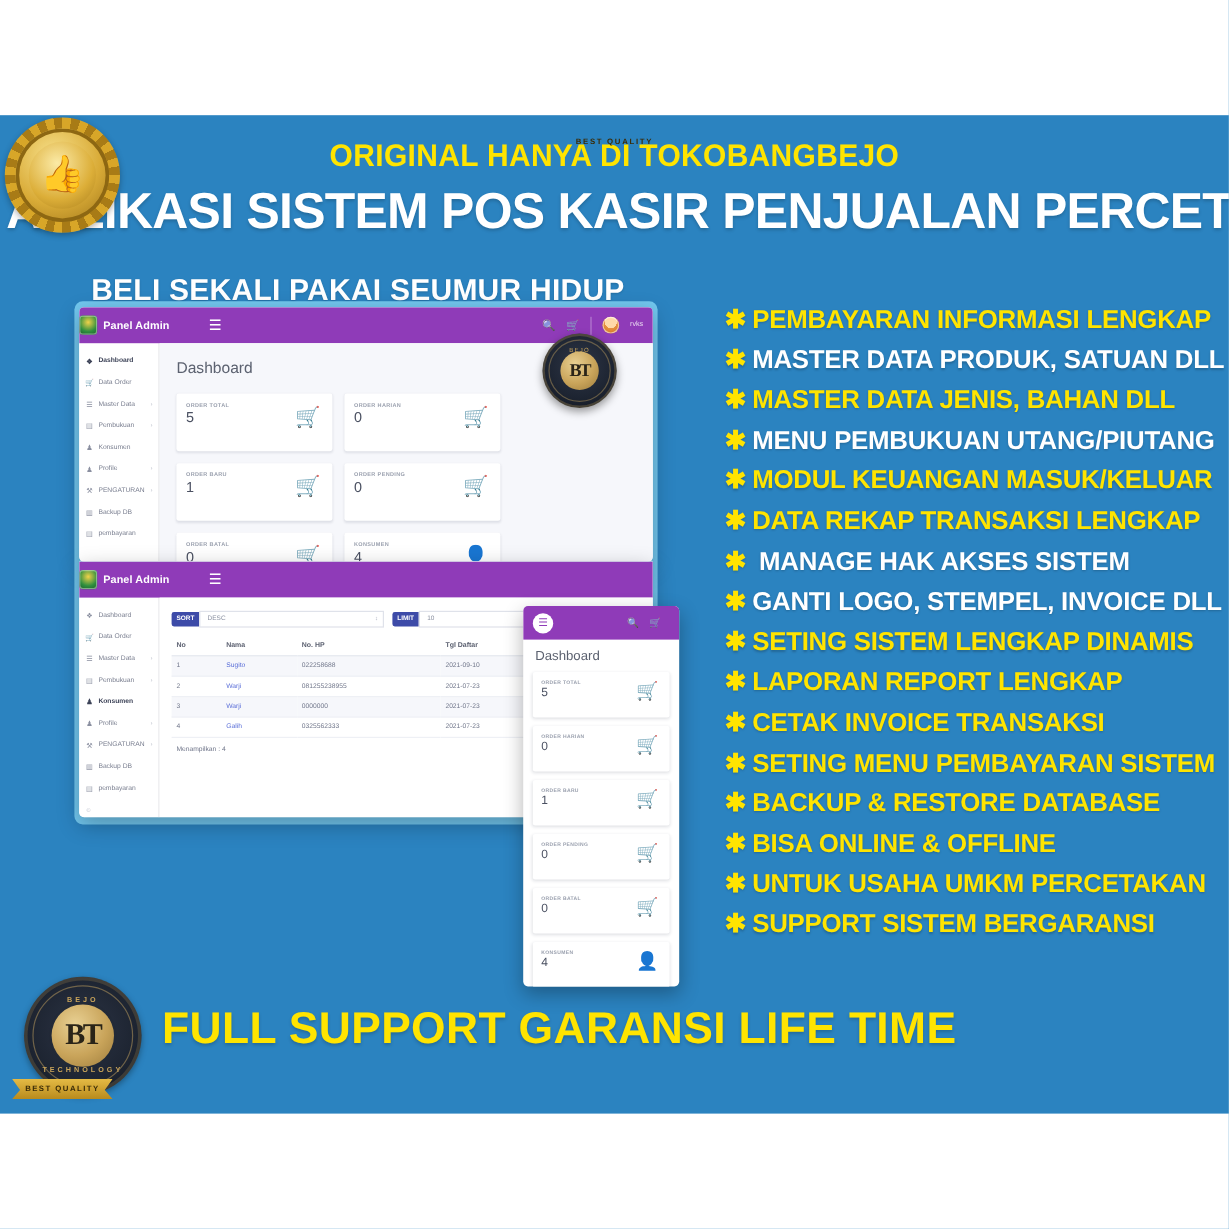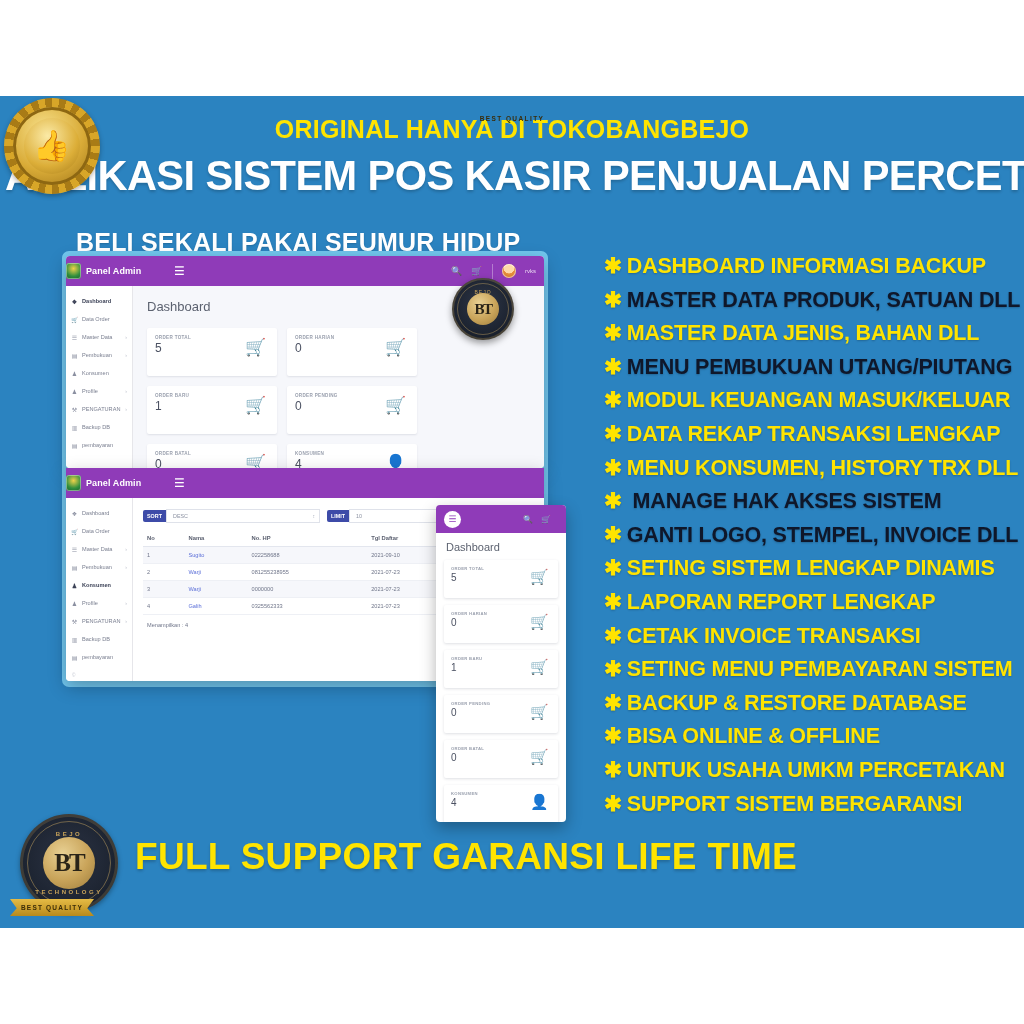--- a/index.html
+++ b/index.html
@@ -39,21 +39,21 @@
   #features{
     position:absolute;left:604px;top:154px;width:420px;
   }
   .feat{
     font-size:21.5px;font-weight:bold;line-height:33.6px;
     white-space:nowrap;letter-spacing:-.2px;
     text-shadow:0 1px 2px rgba(0,0,0,.22);
   }
   .feat .star{color:#ffe400;margin-right:5px;}
   .feat.y .txt{color:#ffe400;}
-  .feat.w .txt{color:#0f172a;}
+  .feat.w .txt{color:#ffffff;}
 
   
   .bottombar{
     position:absolute;left:0;top:740px;width:932px;text-align:center;
     color:#ffe400;font-size:37px;font-weight:bold;letter-spacing:.3px;
     text-shadow:0 2px 3px rgba(0,0,0,.2);
   }
 
   
   .seal{position:absolute;border-radius:50%;}
@@ -504,27 +504,26 @@
         </div>
         <div class="mcard">
           <div class="lbl">KONSUMEN</div>
           <div class="val">4</div>
           <div class="cart" style="color: rgb(77, 99, 216);">👤</div>
         </div>
       </div>
   </div>
 
   <div id="features">
-      <div class="feat y"><span class="star">✱</span><span class="txt">DASHBOARD INFORMASI BACKUP</span></div>
+      <div class="feat y"><span class="star">✱</span><span class="txt">PEMBAYARAN INFORMASI LENGKAP</span></div>
       <div class="feat w"><span class="star">✱</span><span class="txt">MASTER DATA PRODUK, SATUAN DLL</span></div>
       <div class="feat y"><span class="star">✱</span><span class="txt">MASTER DATA JENIS, BAHAN DLL</span></div>
       <div class="feat w"><span class="star">✱</span><span class="txt">MENU PEMBUKUAN UTANG/PIUTANG</span></div>
       <div class="feat y"><span class="star">✱</span><span class="txt">MODUL KEUANGAN MASUK/KELUAR</span></div>
       <div class="feat y"><span class="star">✱</span><span class="txt">DATA REKAP TRANSAKSI LENGKAP</span></div>
-      <div class="feat y"><span class="star">✱</span><span class="txt">MENU KONSUMEN, HISTORY TRX DLL</span></div>
       <div class="feat w"><span class="star">✱</span><span class="txt"> MANAGE HAK AKSES SISTEM</span></div>
       <div class="feat w"><span class="star">✱</span><span class="txt">GANTI LOGO, STEMPEL, INVOICE DLL</span></div>
       <div class="feat y"><span class="star">✱</span><span class="txt">SETING SISTEM LENGKAP DINAMIS</span></div>
       <div class="feat y"><span class="star">✱</span><span class="txt">LAPORAN REPORT LENGKAP</span></div>
       <div class="feat y"><span class="star">✱</span><span class="txt">CETAK INVOICE TRANSAKSI</span></div>
       <div class="feat y"><span class="star">✱</span><span class="txt">SETING MENU PEMBAYARAN SISTEM</span></div>
       <div class="feat y"><span class="star">✱</span><span class="txt">BACKUP &amp; RESTORE DATABASE</span></div>
       <div class="feat y"><span class="star">✱</span><span class="txt">BISA ONLINE &amp; OFFLINE</span></div>
       <div class="feat y"><span class="star">✱</span><span class="txt">UNTUK USAHA UMKM PERCETAKAN</span></div>
       <div class="feat y"><span class="star">✱</span><span class="txt">SUPPORT SISTEM BERGARANSI</span></div>

